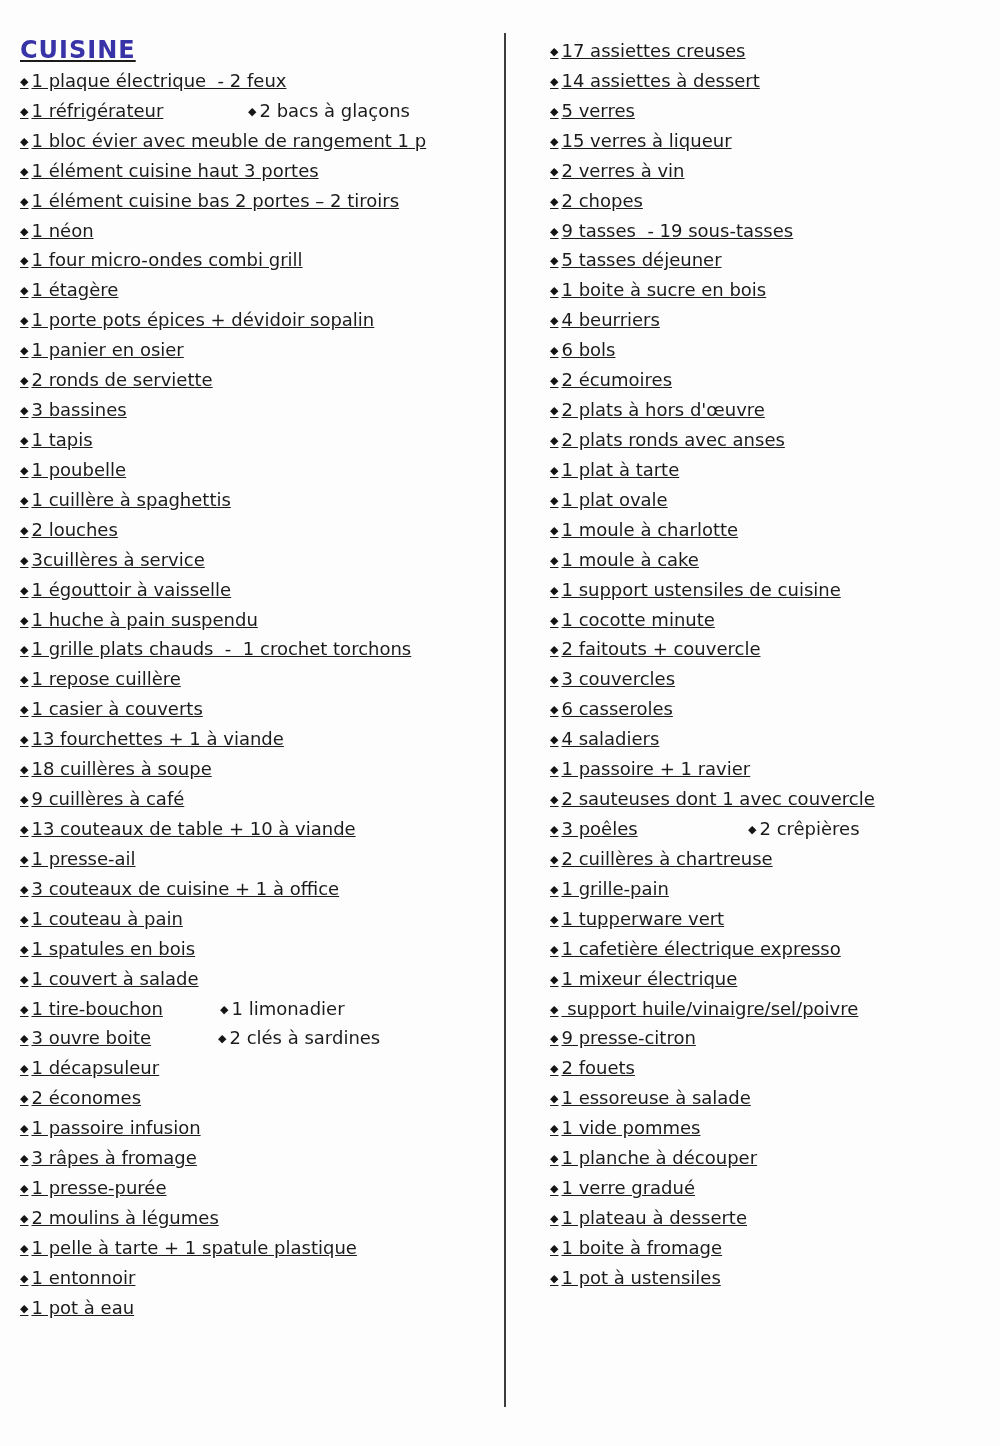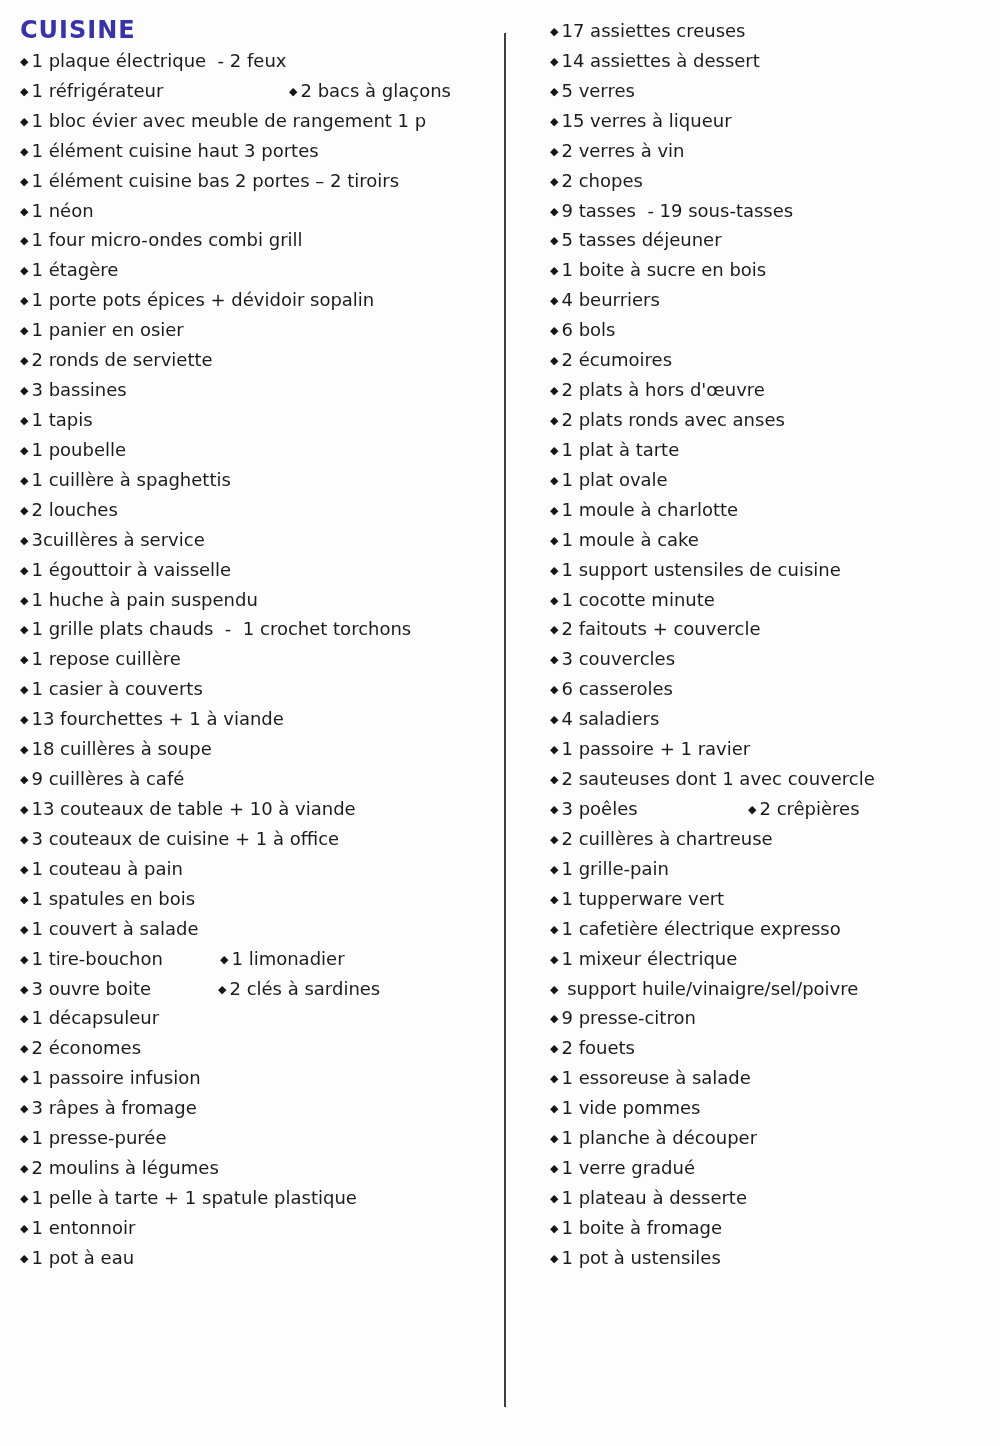--- a/index.html
+++ b/index.html
@@ -12,21 +12,22 @@
     font-family: "DejaVu Sans", sans-serif;
     color: #1b1b1b;
     position: relative;
   }
   #page {
     position: absolute;
     inset: 0;
   }
   .col {
     position: absolute;
-    top: 16px;
+    top: 36px;
+    text-decoration: underline;
   }
   #left-col  { left: 20px;  width: 482px; }
   #right-col { left: 550px; width: 446px; }
   .row {
     height: 29.93px;
     line-height: 29.93px;
     font-size: 18px;
     white-space: pre;
     position: relative;
   }
@@ -62,21 +63,21 @@
 </head>
 <body>
 
 <div id="page">
   <div id="divider"></div>
 
   <div class="col" id="left-col">
     <div class="title-row">CUISINE</div>
 
   <div class="row"><span class="bullet">◆</span><span>1 plaque électrique  - 2 feux</span></div>
-      <div class="row"><span class="bullet">◆</span><span>1 réfrigérateur</span><span class="extra" style="left: 228px; margin-left: 41px;"><span class="bullet">◆</span><span>2 bacs à glaçons</span></span></div>
+      <div class="row"><span class="bullet">◆</span><span>1 réfrigérateur</span><span class="extra" style="left: 228px;"><span class="bullet">◆</span><span>2 bacs à glaçons</span></span></div>
       <div class="row"><span class="bullet">◆</span><span>1 bloc évier avec meuble de rangement 1 p</span></div>
       <div class="row"><span class="bullet">◆</span><span>1 élément cuisine haut 3 portes</span></div>
       <div class="row"><span class="bullet">◆</span><span>1 élément cuisine bas 2 portes – 2 tiroirs</span></div>
       <div class="row"><span class="bullet">◆</span><span>1 néon</span></div>
       <div class="row"><span class="bullet">◆</span><span>1 four micro-ondes combi grill</span></div>
       <div class="row"><span class="bullet">◆</span><span>1 étagère</span></div>
       <div class="row"><span class="bullet">◆</span><span>1 porte pots épices + dévidoir sopalin</span></div>
       <div class="row"><span class="bullet">◆</span><span>1 panier en osier</span></div>
       <div class="row"><span class="bullet">◆</span><span>2 ronds de serviette</span></div>
       <div class="row"><span class="bullet">◆</span><span>3 bassines</span></div>
@@ -87,20 +88,21 @@
       <div class="row"><span class="bullet">◆</span><span>3cuillères à service</span></div>
       <div class="row"><span class="bullet">◆</span><span>1 égouttoir à vaisselle</span></div>
       <div class="row"><span class="bullet">◆</span><span>1 huche à pain suspendu</span></div>
       <div class="row"><span class="bullet">◆</span><span>1 grille plats chauds  -  1 crochet torchons</span></div>
       <div class="row"><span class="bullet">◆</span><span>1 repose cuillère</span></div>
       <div class="row"><span class="bullet">◆</span><span>1 casier à couverts</span></div>
       <div class="row"><span class="bullet">◆</span><span>13 fourchettes + 1 à viande</span></div>
       <div class="row"><span class="bullet">◆</span><span>18 cuillères à soupe</span></div>
       <div class="row"><span class="bullet">◆</span><span>9 cuillères à café</span></div>
       <div class="row"><span class="bullet">◆</span><span>13 couteaux de table + 10 à viande</span></div>
+      <div class="row"><span class="bullet">◆</span><span>1 presse-ail</span></div>
       <div class="row"><span class="bullet">◆</span><span>3 couteaux de cuisine + 1 à office</span></div>
       <div class="row"><span class="bullet">◆</span><span>1 couteau à pain</span></div>
       <div class="row"><span class="bullet">◆</span><span>1 spatules en bois</span></div>
       <div class="row"><span class="bullet">◆</span><span>1 couvert à salade</span></div>
       <div class="row"><span class="bullet">◆</span><span>1 tire-bouchon</span><span class="extra" style="left: 200px;"><span class="bullet">◆</span><span>1 limonadier</span></span></div>
       <div class="row"><span class="bullet">◆</span><span>3 ouvre boite</span><span class="extra" style="left: 198px;"><span class="bullet">◆</span><span>2 clés à sardines</span></span></div>
       <div class="row"><span class="bullet">◆</span><span>1 décapsuleur</span></div>
       <div class="row"><span class="bullet">◆</span><span>2 économes</span></div>
       <div class="row"><span class="bullet">◆</span><span>1 passoire infusion</span></div>
       <div class="row"><span class="bullet">◆</span><span>3 râpes à fromage</span></div>

